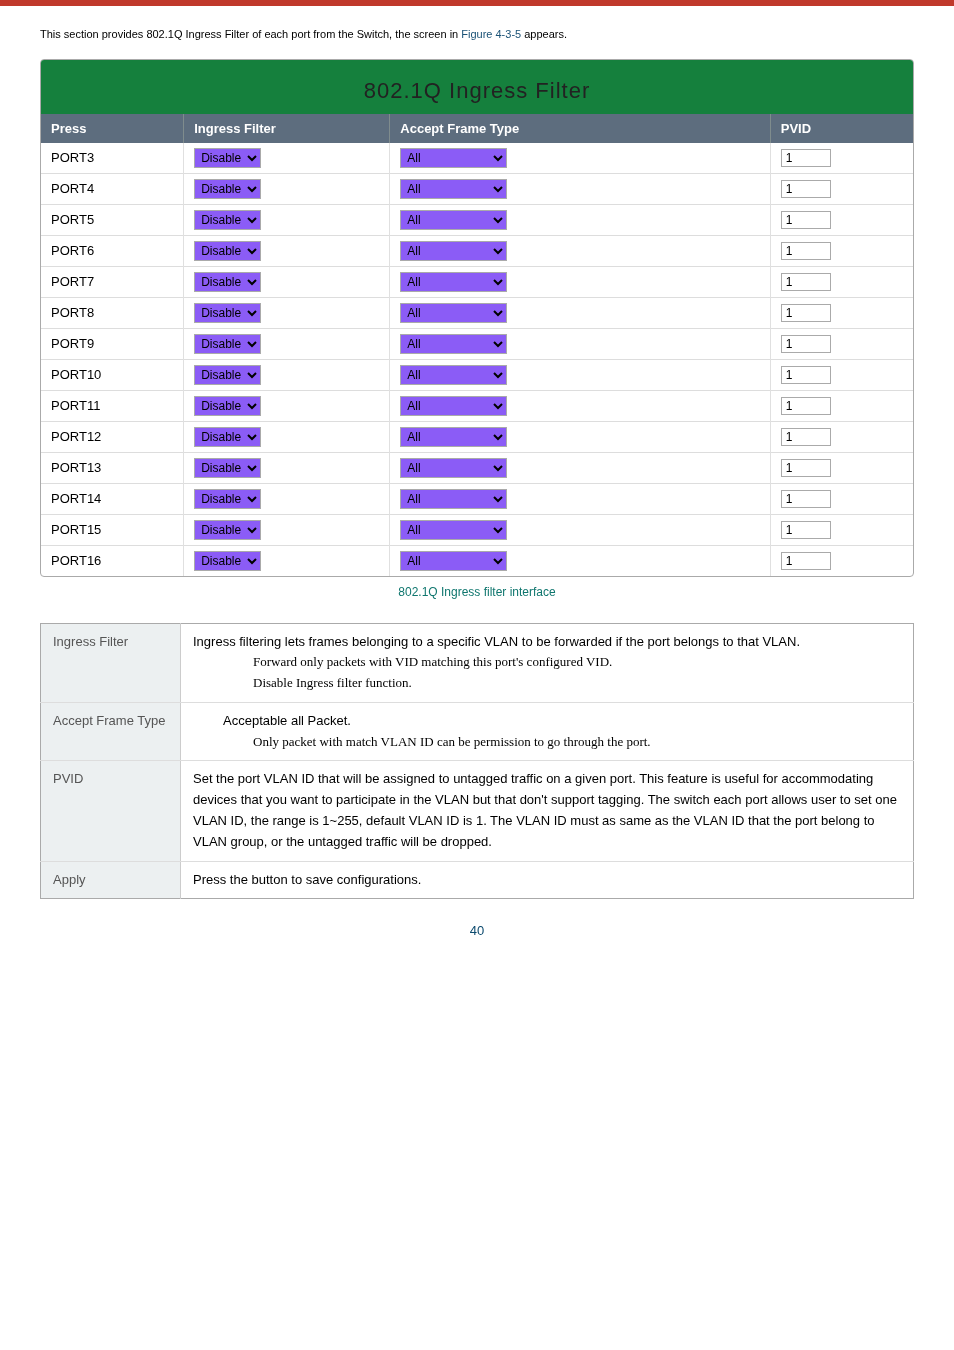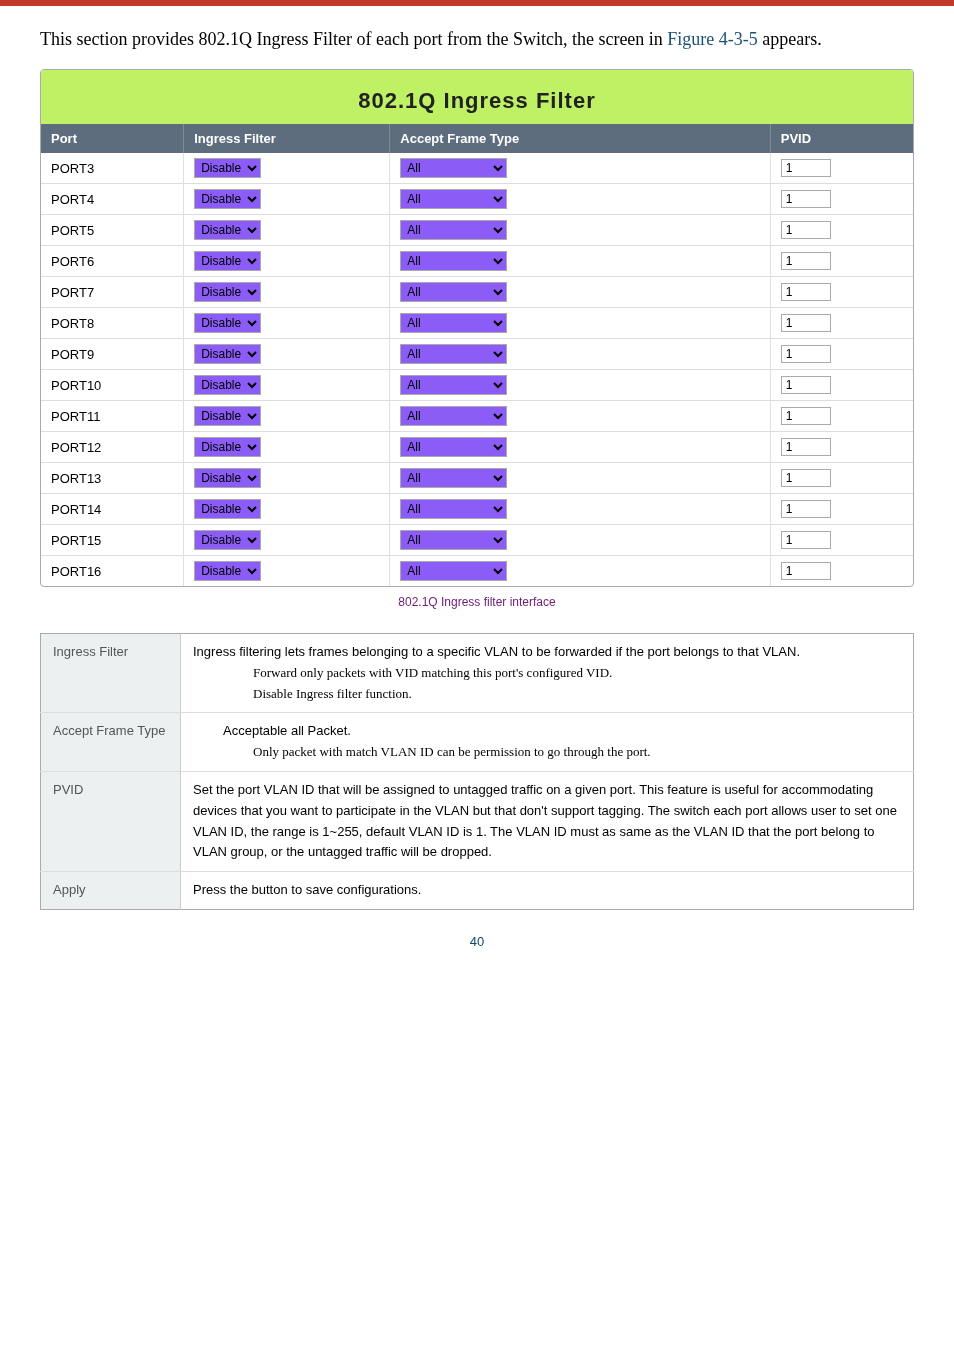--- a/index.html
+++ b/index.html
@@ -14,39 +14,38 @@
     .top-bar {
       height: 6px;
       background: #c0392b;
       width: 100%;
     }
     .page-content {
       padding: 20px 40px 40px 40px;
     }
     .intro-text {
       margin-bottom: 16px;
-      font-size: 18px;
+      font-size: 11px;
       line-height: 1.5;
-      font-family: Liberation Serif, serif;
     }
     .intro-text a {
       color: #1a5276;
       text-decoration: none;
     }
     .table-container {
       border: 1px solid #aaa;
       border-radius: 4px;
       overflow: hidden;
       margin-bottom: 8px;
     }
     .table-title {
-      background: #bef264;
+      background: #15803d;
       text-align: center;
       font-size: 22px;
-      font-weight: bold;
+      font-weight: normal;
       padding: 18px 0 10px 0;
       letter-spacing: 1px;
       color: #222;
     }
     table {
       width: 100%;
       border-collapse: collapse;
     }
     thead tr {
       background: #5d6d7e;
@@ -80,21 +79,21 @@
     }
     input[type="text"] {
       width: 50px;
       font-size: 12px;
       padding: 1px 4px;
       border: 1px solid #aaa;
     }
     .caption-text {
       text-align: center;
       font-size: 12px;
-      color: #701a75;
+      color: #0f766e;
       margin-bottom: 24px;
       margin-top: 4px;
     }
     .description-table {
       width: 100%;
       border-collapse: collapse;
       border: 1px solid #aaa;
       margin-bottom: 24px;
     }
     .description-table td {
@@ -142,21 +141,21 @@
 
   <p class="intro-text">
     <span>This section provides 802.1Q Ingress Filter of each port from the Switch, the screen in </span><a href="#">Figure 4-3-5</a><span> appears.</span>
   </p>
 
   <div class="table-container">
     <div class="table-title">802.1Q Ingress Filter</div>
     <table>
       <thead>
         <tr>
-          <th class="col-port">Port</th>
+          <th class="col-port">Press</th>
           <th class="col-ingress">Ingress Filter</th>
           <th class="col-accept">Accept Frame Type</th>
           <th class="col-pvid">PVID</th>
         </tr>
       </thead>
       <tbody id="table-body">
       <tr>
             <td>PORT3</td>
             <td><select><option value="Disable">Disable</option><option value="Enable">Enable</option></select></td>
             <td>

